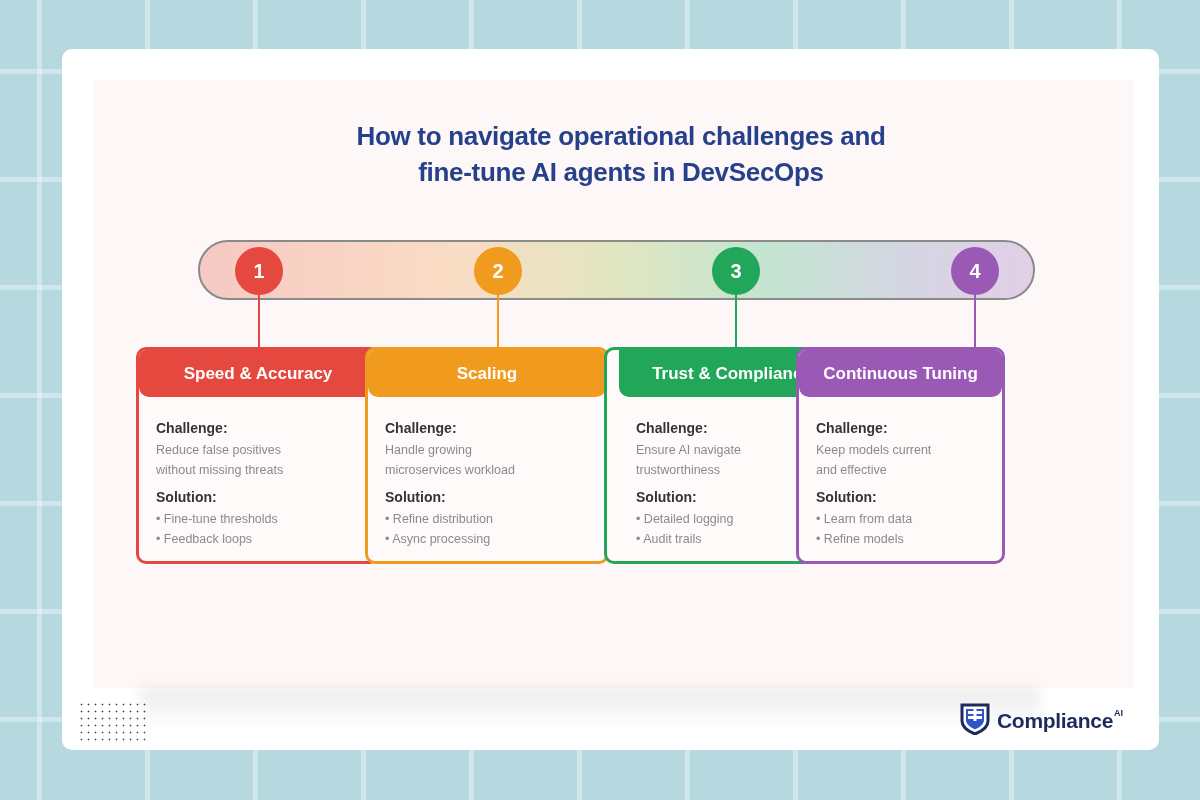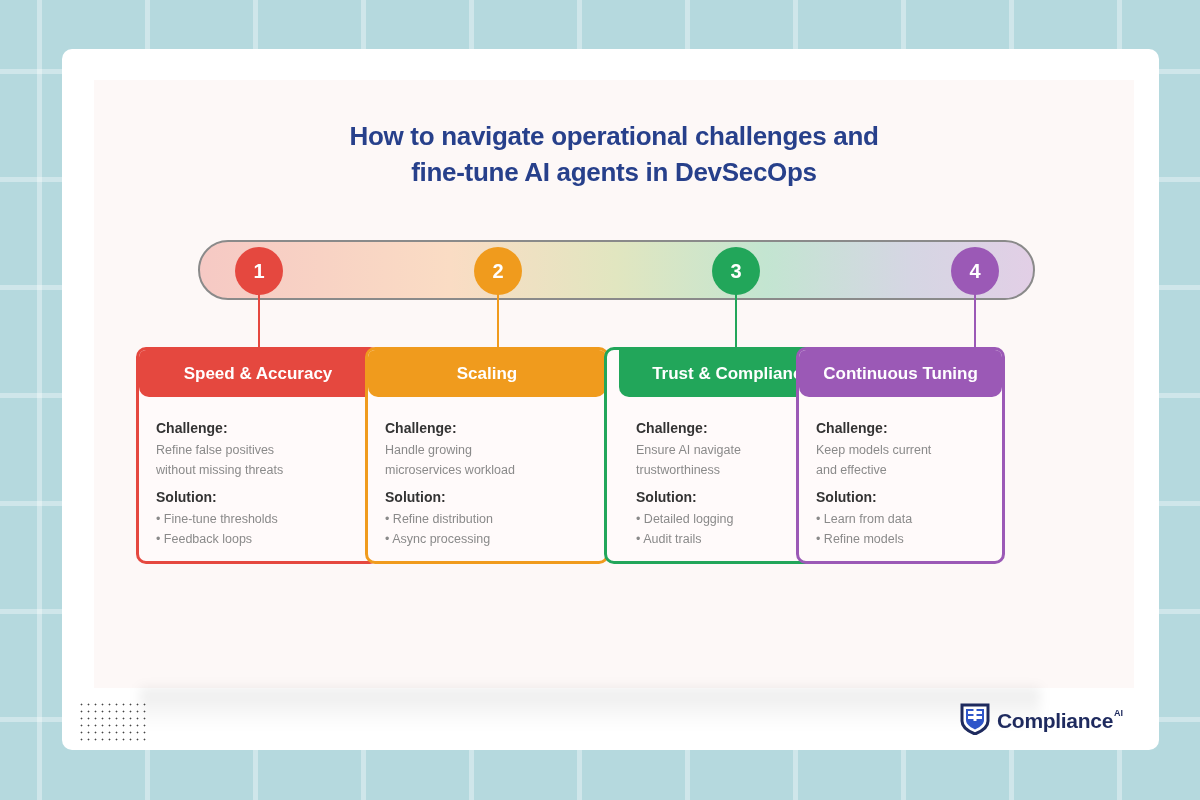--- a/index.html
+++ b/index.html
@@ -21,21 +21,21 @@
   .canvas {
     position: absolute; left: 94px; top: 80px; width: 1040px; height: 608px;
     background: #fdf8f7;
   }
   .shadow-band {
     position: absolute; left: 140px; top: 688px; width: 900px; height: 40px;
     background: linear-gradient(to bottom, rgba(0,0,0,0.08), rgba(0,0,0,0));
     filter: blur(6px);
   }
   .title {
-    position: absolute; left: 94px; top: 118px; width: 1040px;
+    position: absolute; left: 101px; top: 118px; width: 1040px;
     text-align: center; color: #27408b; font-weight: 700; font-size: 26px; line-height: 36px;
     letter-spacing: -0.3px;
   }
   .bar {
     position: absolute; left: 198px; top: 240px; width: 837px; height: 60px;
     border-radius: 30px; border: 2px solid #8a8a8a;
     background: linear-gradient(to right, #f6c9c4 0%, #fadcc4 30%, #e1e6c0 50%, #c3e5d1 68%, #d5d6e3 85%, #e2cfe6 100%);
   }
   .step {
     position: absolute; width: 48px; height: 48px; border-radius: 50%;
@@ -88,21 +88,21 @@
 <div class="connector" style="left:258px;background:#e5483f;"></div>
 <div class="connector" style="left:497px;background:#f09b1d;"></div>
 <div class="connector" style="left:735px;background:#22a65a;"></div>
 <div class="connector" style="left:974px;background:#9b59b6;"></div>
 
 <div class="card" style="left:136px;border-color:#e5483f;">
   <div class="card-head" style="background:#e5483f;">Speed &amp; Accuracy</div>
   <div class="card-body">
     <div class="lbl">Challenge:</div>
     <div class="txt-block">
-      <div class="txt">Refine false positives</div>
+      <div class="txt">Reduce false positives</div>
       <div class="txt">without missing threats</div>
     </div>
     <div class="lbl">Solution:</div>
     <div class="bullets">
       <div class="txt">• Fine-tune thresholds</div>
       <div class="txt">• Feedback loops</div>
     </div>
   </div>
 </div>
 

